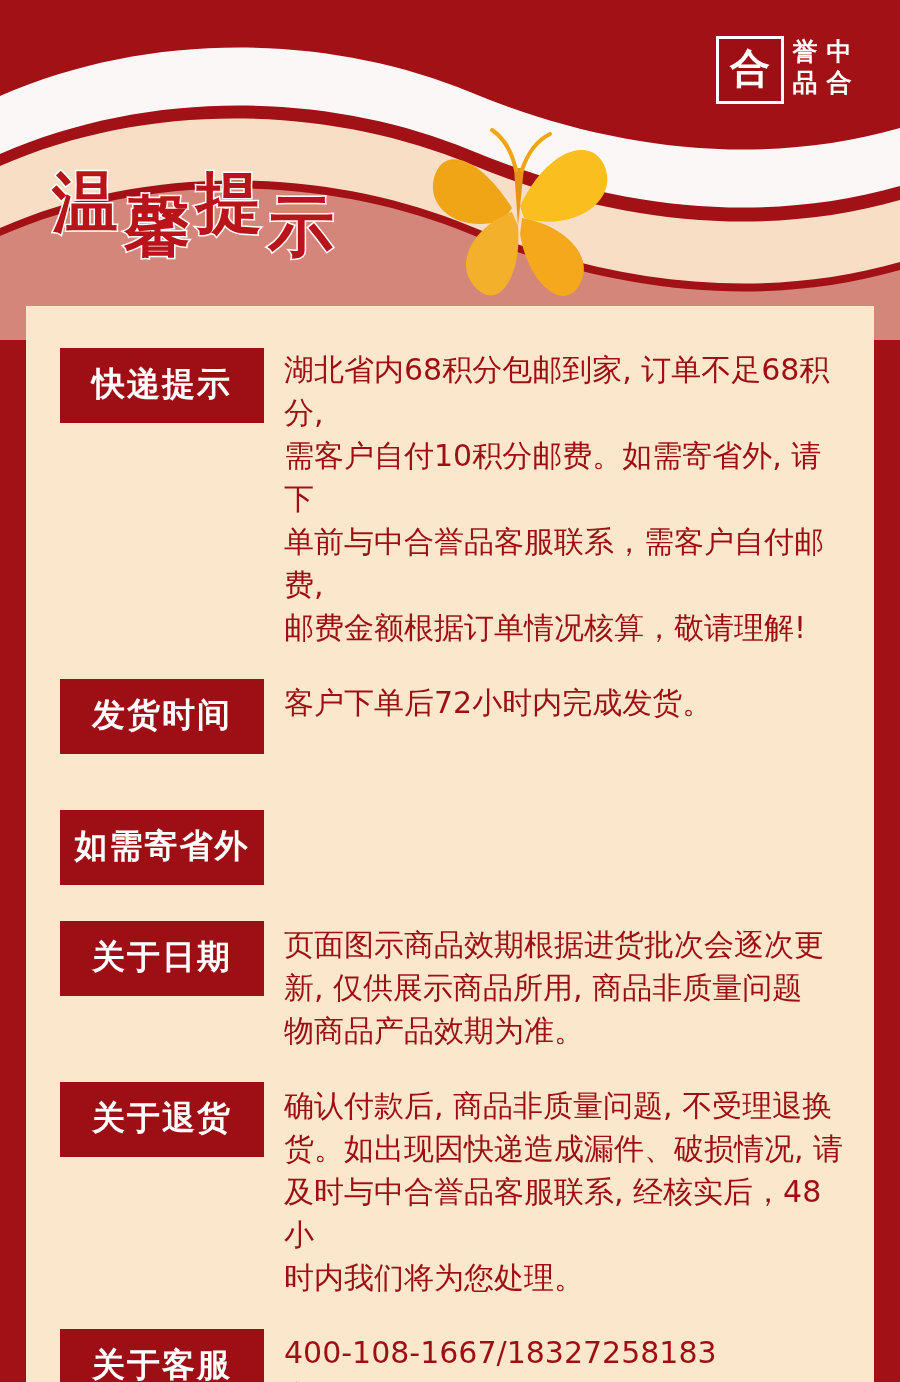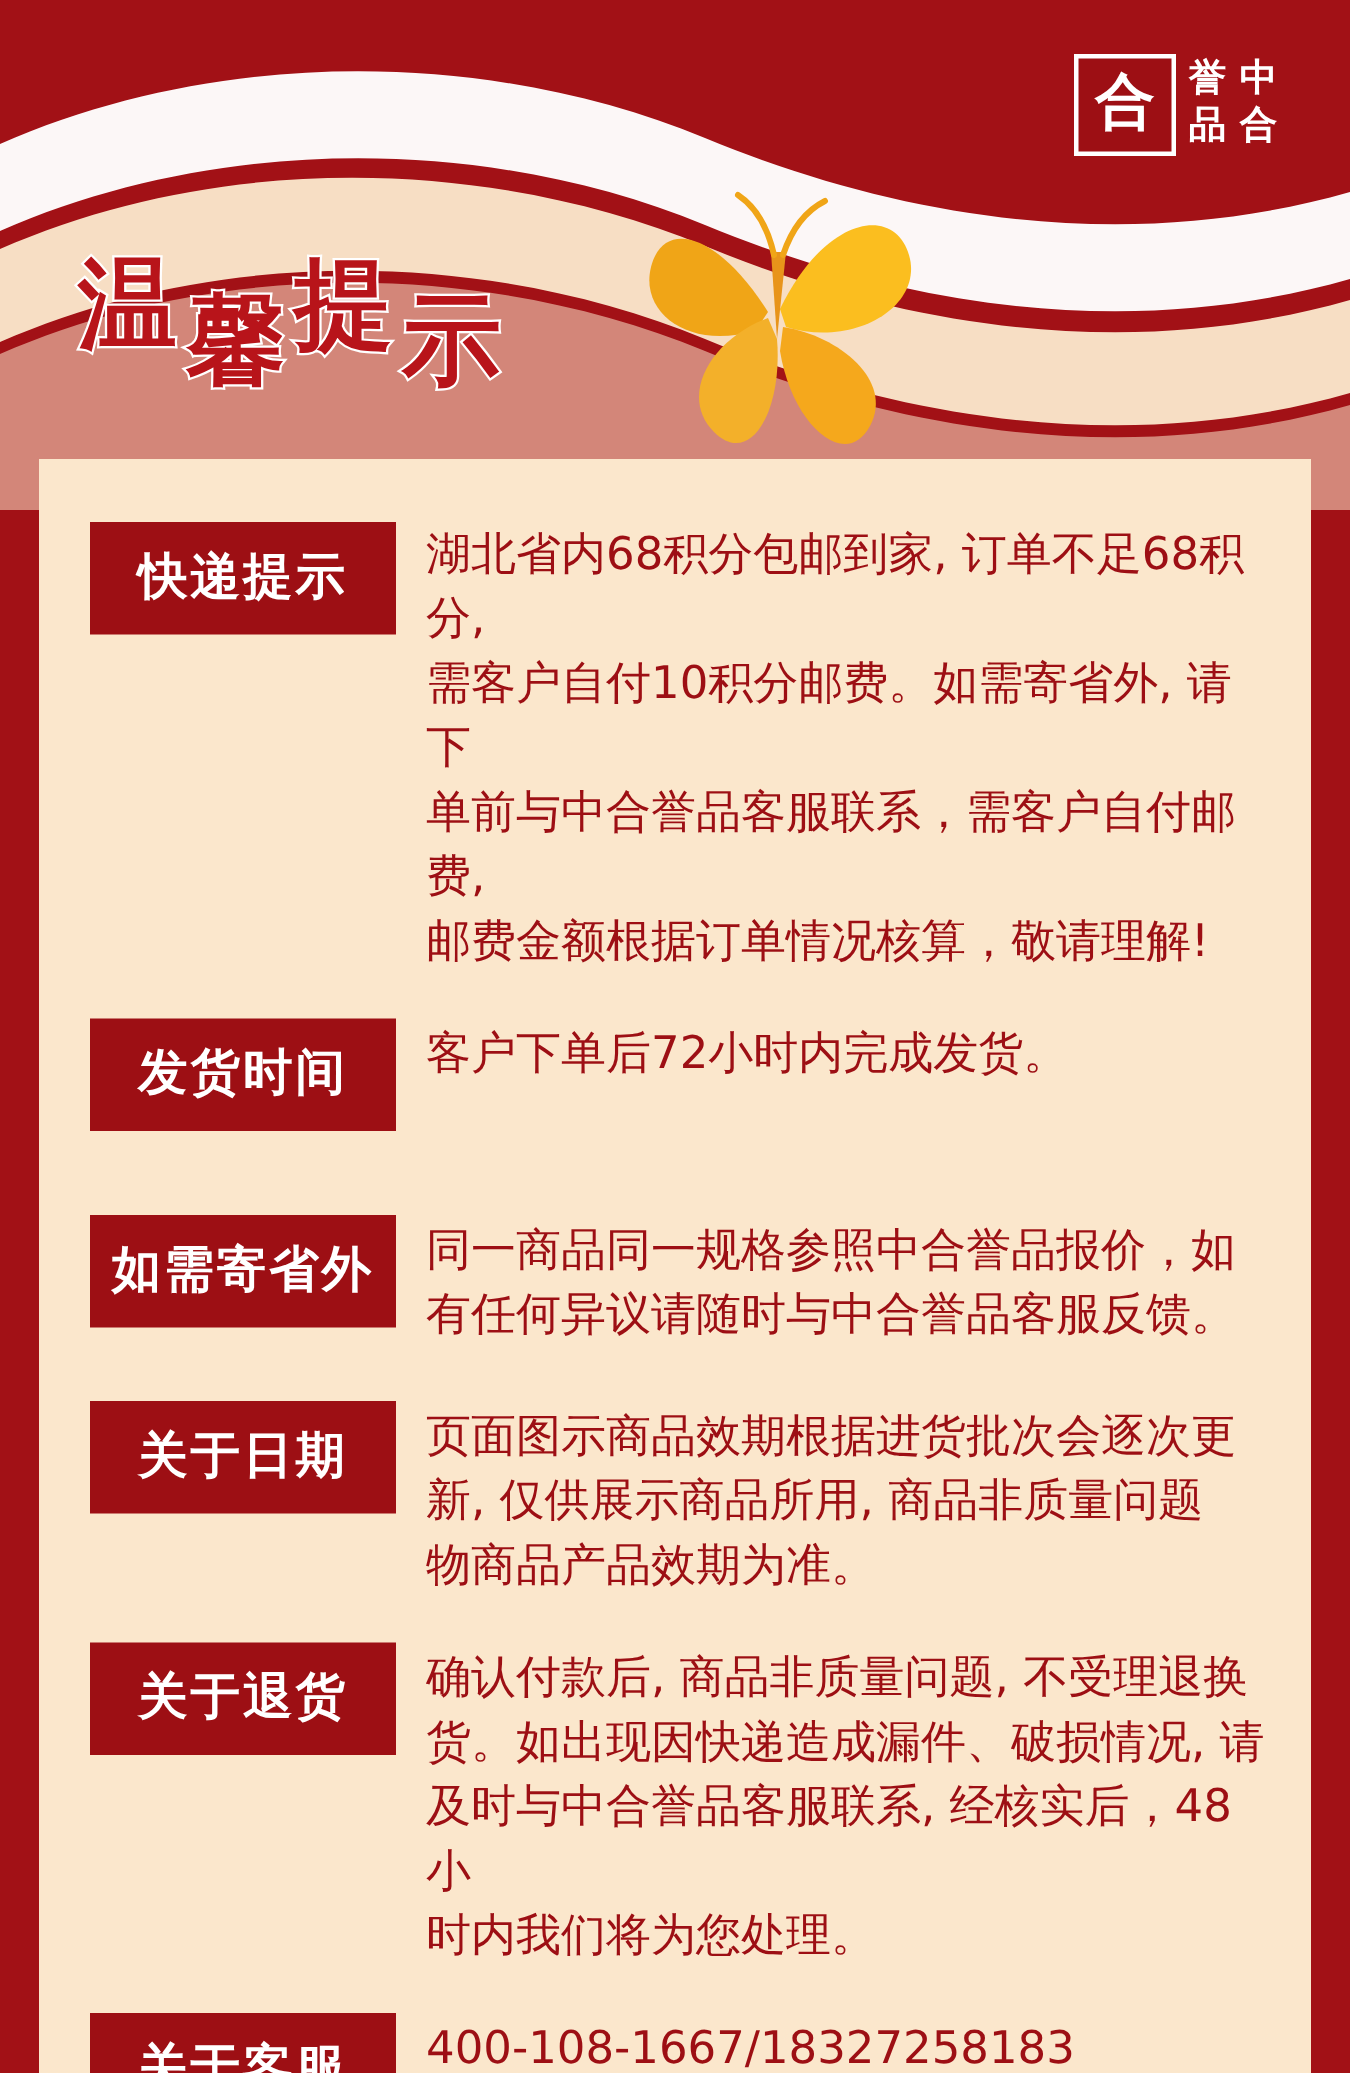--- a/index.html
+++ b/index.html
@@ -203,22 +203,20 @@
 邮费金额根据订单情况核算，敬请理解!</div>
       </div>
 
       <div class="row row-ship">
         <div class="tag">发货时间</div>
         <div class="text">客户下单后72小时内完成发货。</div>
       </div>
 
       <div class="row row-price">
         <div class="tag">如需寄省外</div>
-        <div class="text">同一商品同一规格参照中合誉品报价，如
-有任何异议请随时与中合誉品客服反馈。</div>
       </div>
 
       <div class="row row-date">
         <div class="tag">关于日期</div>
         <div class="text">页面图示商品效期根据进货批次会逐次更
 新, 仅供展示商品所用, 商品非质量问题
 物商品产品效期为准。</div>
       </div>
 
       <div class="row row-return">

